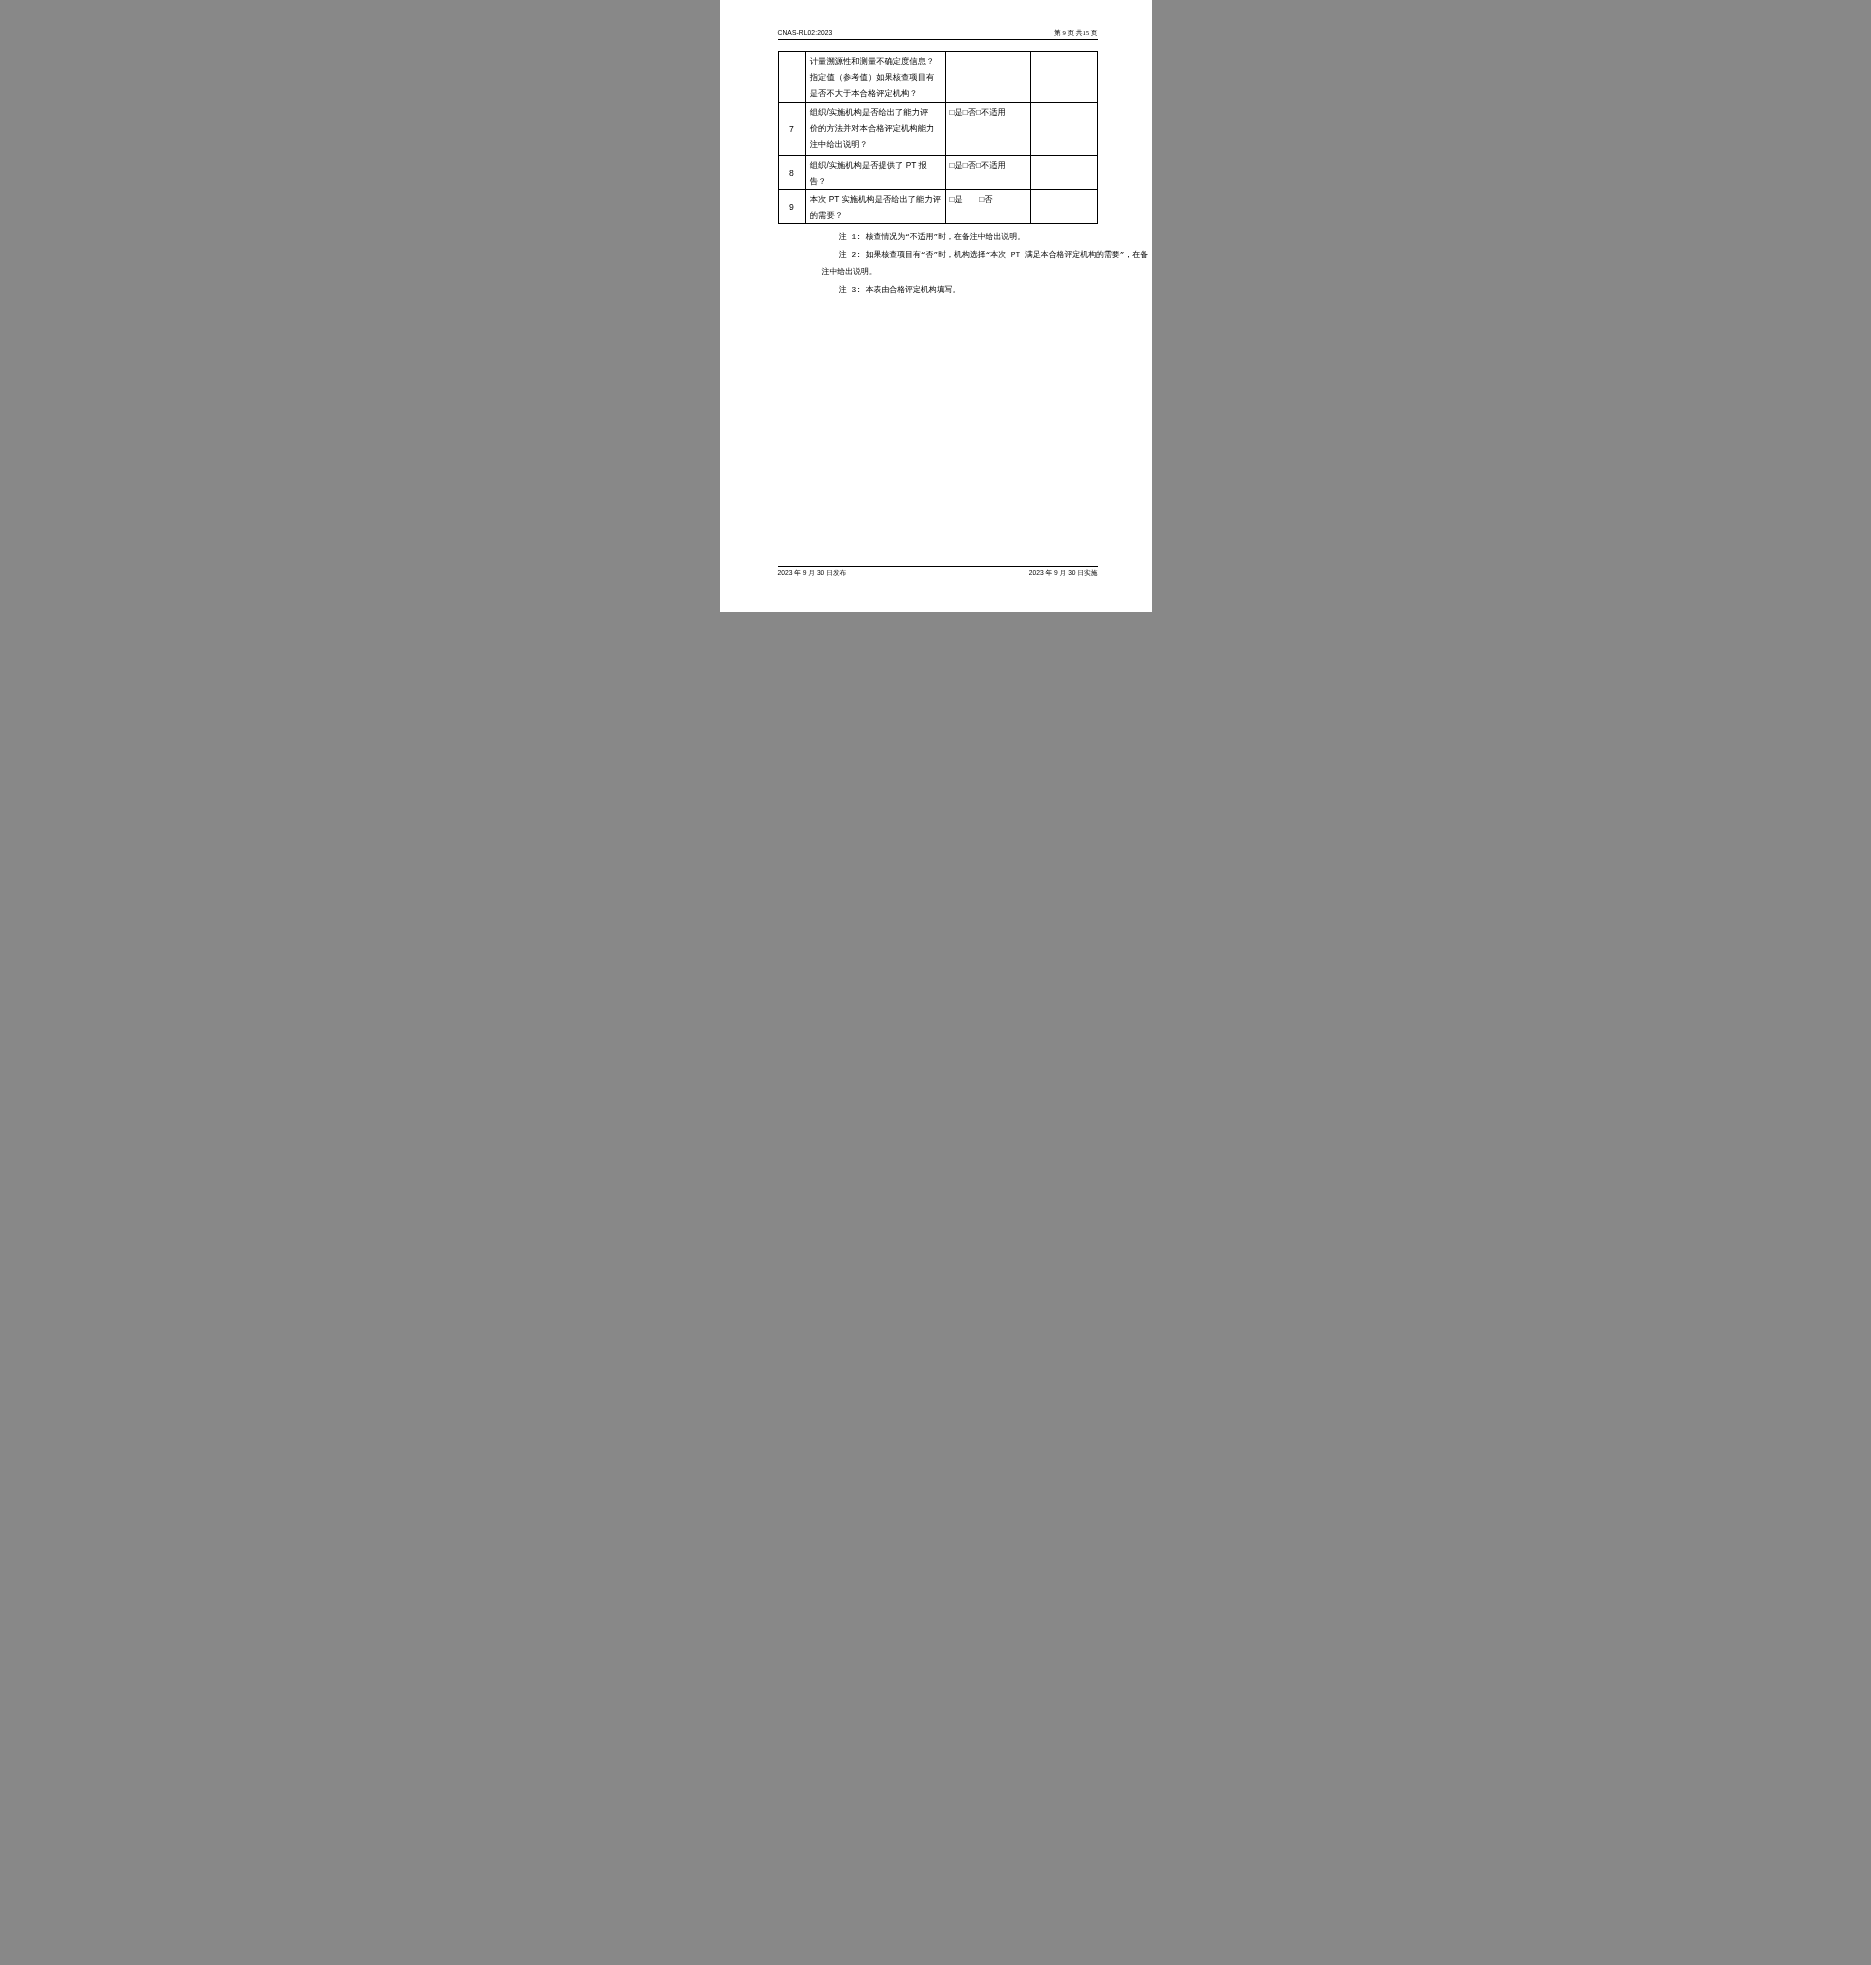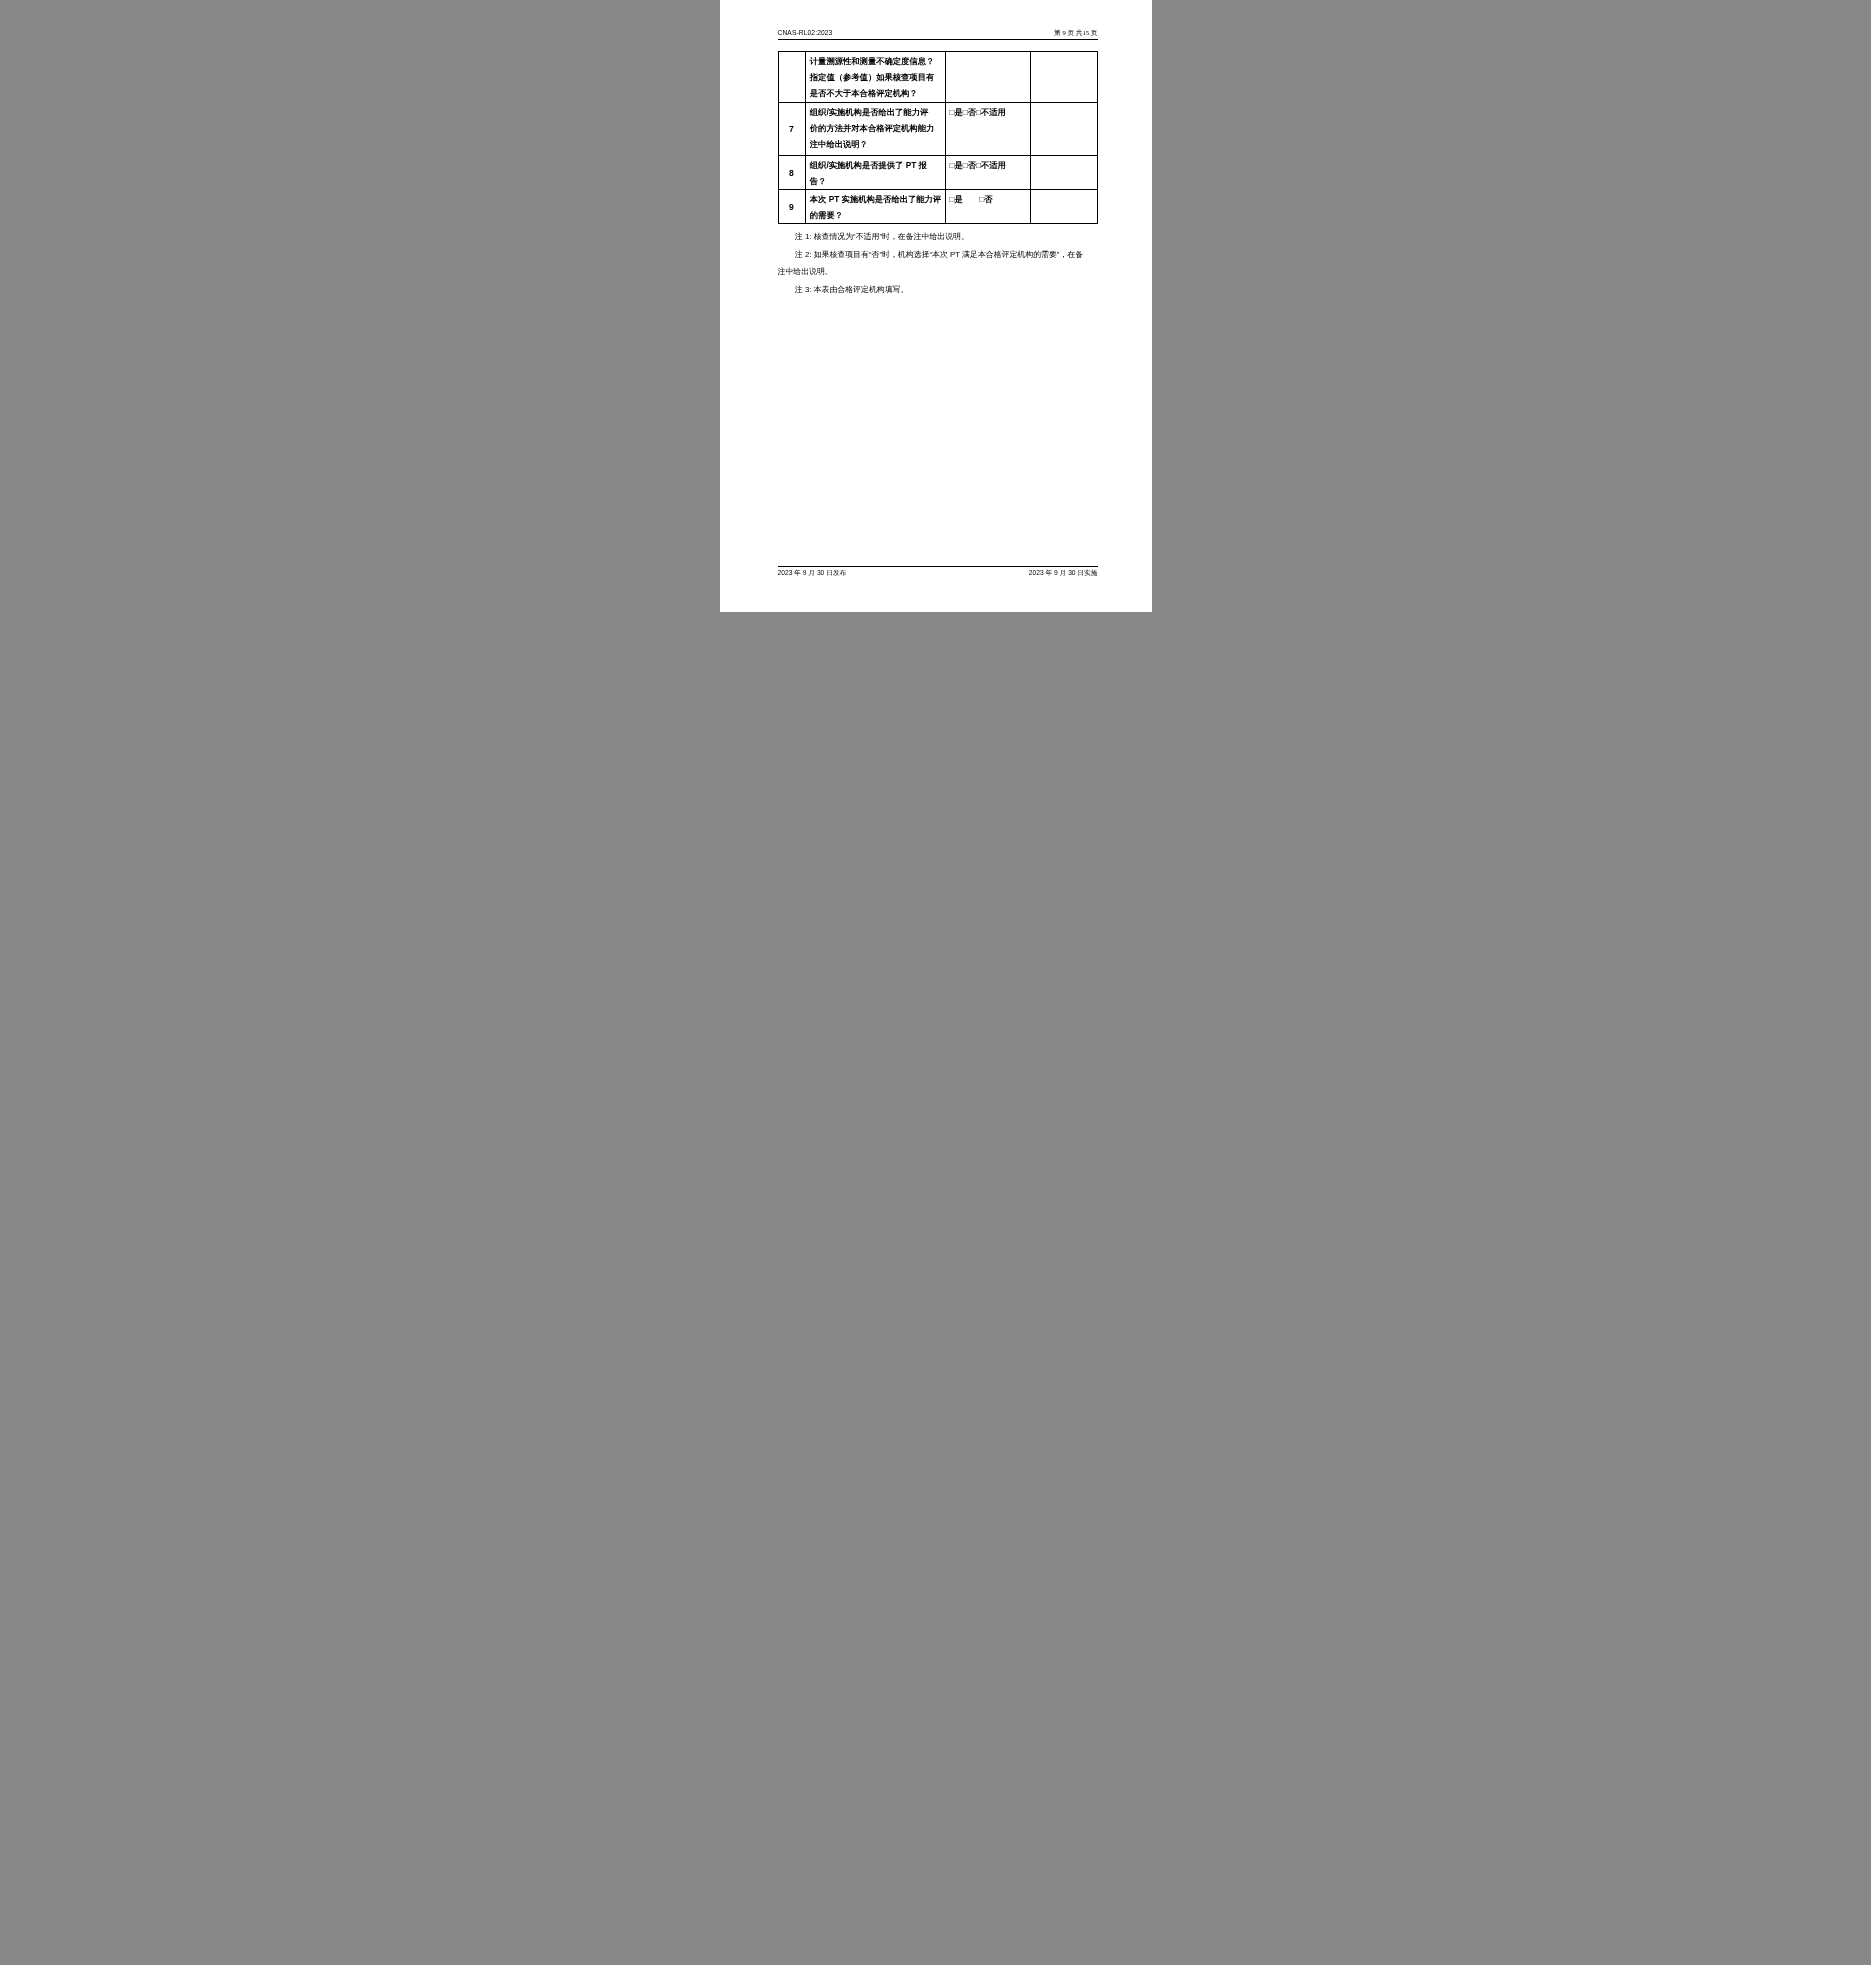--- a/index.html
+++ b/index.html
@@ -35,34 +35,34 @@
     border:0.8px solid #000;border-top-width:1.2px;border-bottom-width:1.2px;
     box-sizing:border-box;
   }
   .trow{display:flex;box-sizing:border-box;}
   .trow.rb{border-bottom:0.6px solid #000;}
   .tcell{
     box-sizing:border-box;flex:0 0 auto;
     font-family:"Liberation Sans",serif;
     font-size:8.3px;
   }
-  .tcell.cb{border-right:0.6px solid #000;font-weight:bold;}
+  .tcell.cb{border-right:0.6px solid #000;}
   .c-num{width:27px;display:flex;align-items:center;justify-content:center;
          font-family:"Liberation Sans","DejaVu Sans",sans-serif;font-size:8.6px;}
   .c-q{width:140px;padding:2.4px 3.1px 0 4.3px;}
   .c-opt{width:85px;padding:2.4px 1.6px 0 3.9px;}
   .c-rem{width:68px;}
   .qline{line-height:15.7px;height:15.7px;white-space:nowrap;}
   .optline{line-height:15.7px;white-space:nowrap;}
   .opt2{margin-left:16.5px;}
   
   .notes{position:absolute;left:58px;top:228px;width:326px;}
   .note-line{
-    font-family:Liberation Sans, sans-serif;
-    font-size:7.9px;line-height:17.7px;white-space:nowrap;
+    font-family:Liberation Mono, monospace;
+    font-size:7.9px;line-height:17.7px;white-space:nowrap;margin-left:44px;
   }
   .note-line.indent{padding-left:17.3px;}
   
   .ftr-rule{position:absolute;left:58px;top:566px;width:320px;height:1.2px;background:#000;}
   .ftr{
     position:absolute;left:58px;top:569px;width:320px;
     display:flex;justify-content:space-between;
     font-family:"Liberation Sans",serif;
     font-size:6.7px;
   }

